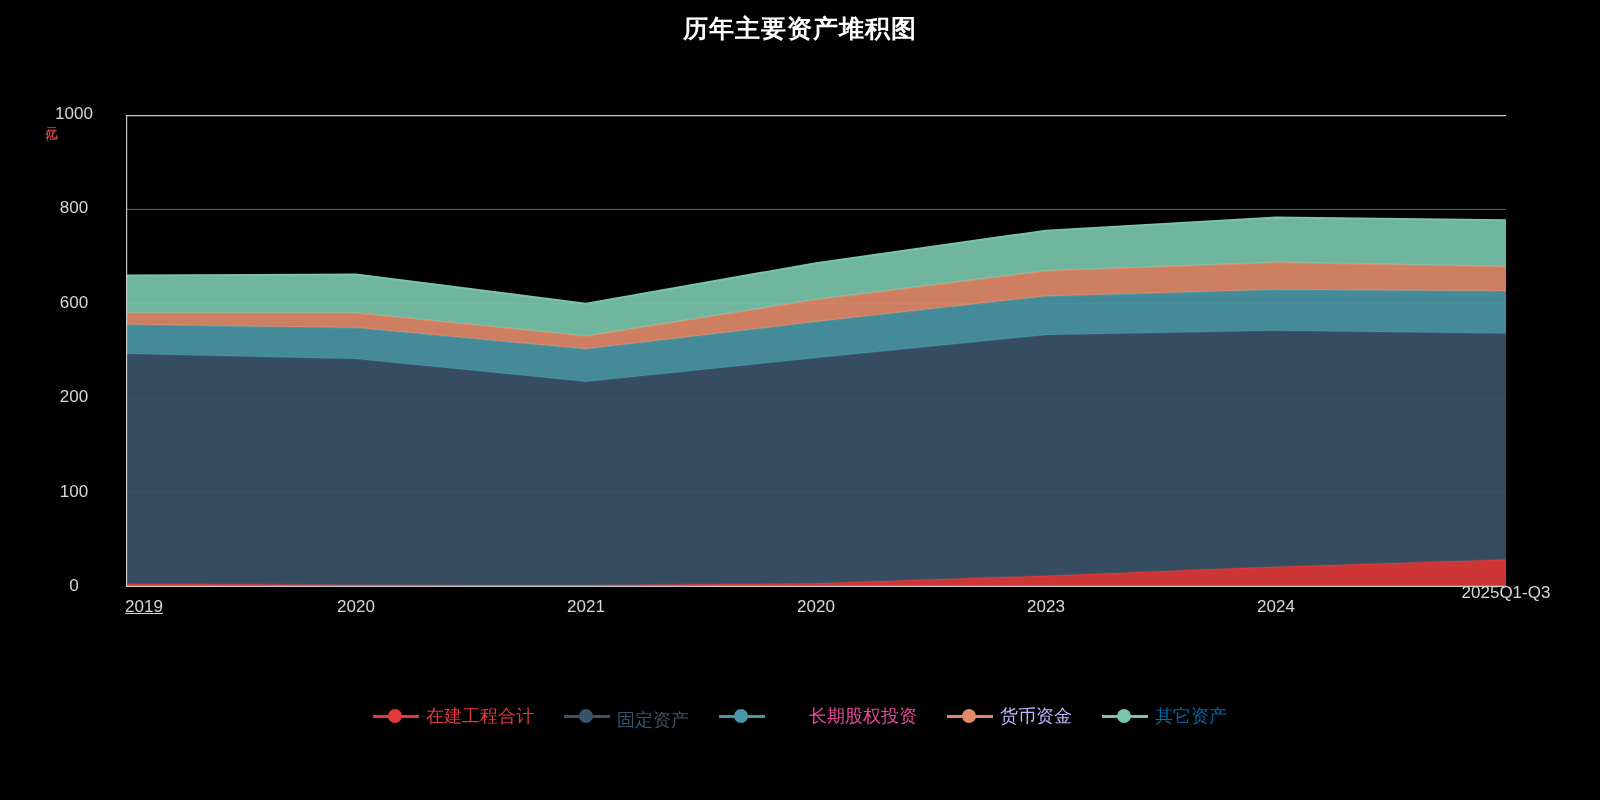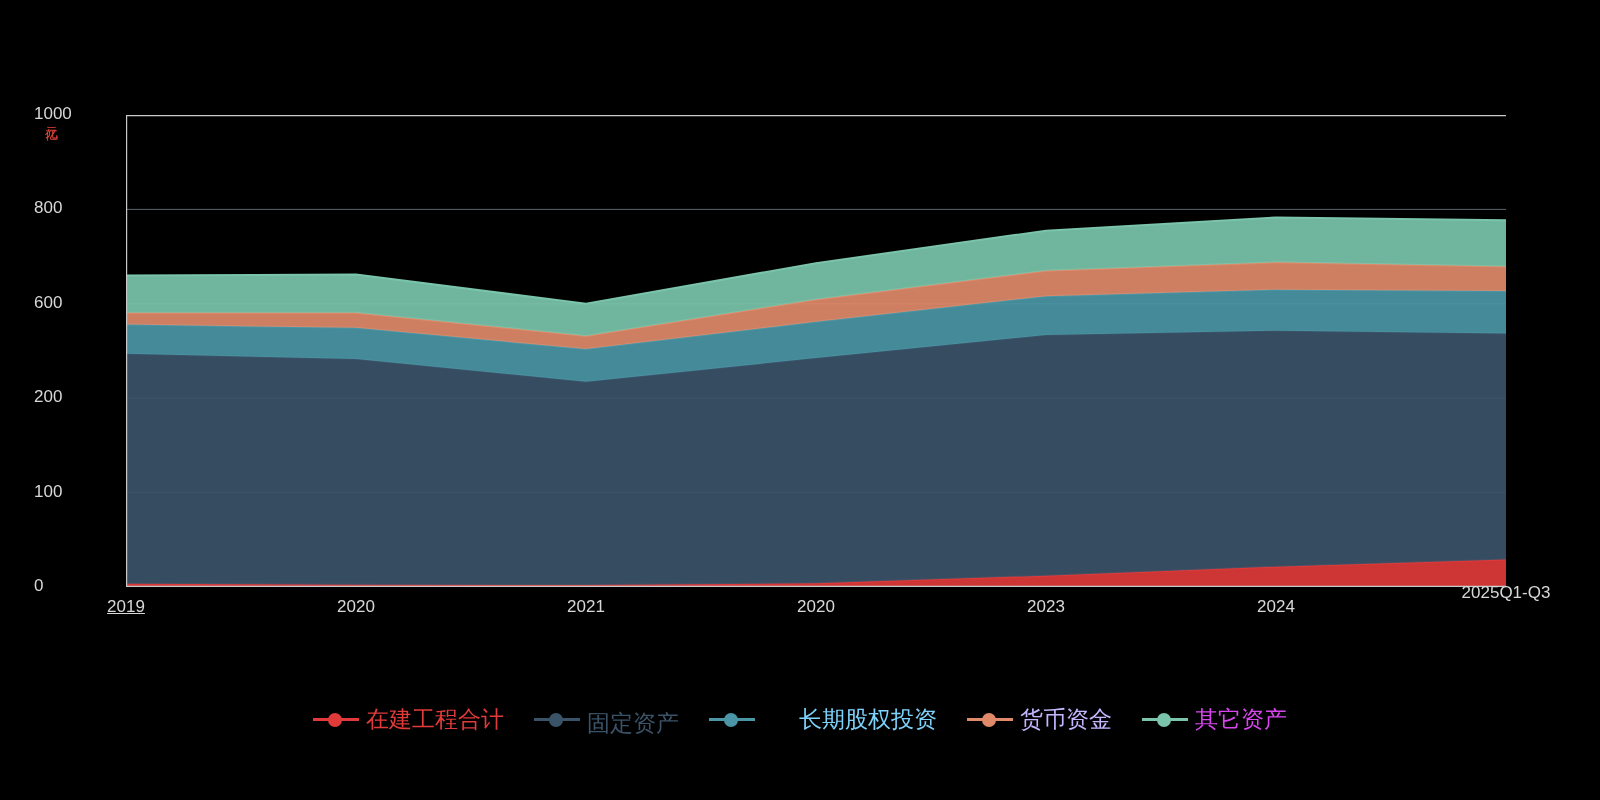--- a/index.html
+++ b/index.html
@@ -1,35 +1,36 @@
 <!DOCTYPE html>
 <html><head>
 <meta charset="utf-8">
 <style>
   html,body{margin:0;padding:0;background:#000;}
   body{width:1600px;height:800px;overflow:hidden;font-family:"Liberation Sans","DejaVu Sans",sans-serif;}
   .wrap{position:relative;width:1600px;height:800px;background:#000;}
   .title{position:absolute;left:0;top:12px;width:1600px;text-align:center;color:#fff;font-size:25px;font-weight:bold;letter-spacing:1px;}
   .plot{position:absolute;left:126px;top:115px;width:1380px;height:472px;}
   .yaxis-label{position:absolute;left:46px;top:118px;color:#e8463a;font-size:13px;writing-mode:vertical-rl;text-orientation:upright;letter-spacing:-2px;line-height:11px;}
-  .ytick{position:absolute;color:#d8d8d8;font-size:17px;text-align:left;width:80px;}
+  .ytick{position:absolute;color:#d8d8d8;font-size:17px;text-align:center;width:80px;}
   .xtick{position:absolute;color:#d8d8d8;font-size:17px;text-align:center;}
   .legend{position:absolute;left:0;top:700px;width:1600px;display:flex;justify-content:center;align-items:center;gap:30px;}
   .legend-item{display:flex;align-items:center;gap:7px;}
   .legend-line{position:relative;width:46px;height:3px;}
   .legend-dot{position:absolute;left:15px;top:-5.5px;width:14px;height:14px;border-radius:50%;}
-  .legend-text{font-size:23px;}
+  .legend-text{font-size:18px;}
   .footer{position:absolute;left:0;top:763px;width:1600px;text-align:center;color:#e8463a;font-size:13px;font-weight:bold;}
   svg{display:block;}
 </style>
 </head>
 <body>
 
 <div class="wrap">
 
+  <div class="title">历年主要资产堆积图</div>
 
   <div class="yaxis-label">亿元</div>
 
   <div class="plot">
     <svg id="chart-svg" width="1380" height="472" viewBox="0 0 1380 472">
         <line x1="0" x2="1380" y1="377.6" y2="377.6" stroke="#5c6468" stroke-width="1"></line>
         <line x1="0" x2="1380" y1="283.2" y2="283.2" stroke="#5c6468" stroke-width="1"></line>
         <line x1="0" x2="1380" y1="188.8" y2="188.8" stroke="#5c6468" stroke-width="1"></line>
         <line x1="0" x2="1380" y1="94.39999999999998" y2="94.39999999999998" stroke="#5c6468" stroke-width="1"></line>
         <line x1="0" x2="1380" y1="0" y2="0" stroke="#5c6468" stroke-width="1"></line>
@@ -51,21 +52,21 @@
 
   <div id="yticks">
       <div class="ytick" style="left: 34px; top: 576px;">0</div>
       <div class="ytick" style="left: 34px; top: 481.6px;">100</div>
       <div class="ytick" style="left: 34px; top: 387.2px;">200</div>
       <div class="ytick" style="left: 34px; top: 292.8px;">600</div>
       <div class="ytick" style="left: 34px; top: 198.4px;">800</div>
       <div class="ytick" style="left: 34px; top: 104px;">1000</div>
     </div>
   <div id="xticks">
-      <div class="xtick" style="width: 160px; left: 46px; top: 597px; text-decoration: underline;">2019</div>
+      <div class="xtick" style="width: 160px; left: 64px; top: 597px; text-decoration: underline;">2019</div>
       <div class="xtick" style="width: 160px; left: 276px; top: 597px;">2020</div>
       <div class="xtick" style="width: 160px; left: 506px; top: 597px;">2021</div>
       <div class="xtick" style="width: 160px; left: 736px; top: 597px;">2020</div>
       <div class="xtick" style="width: 160px; left: 966px; top: 597px;">2023</div>
       <div class="xtick" style="width: 160px; left: 1196px; top: 597px;">2024</div>
       <div class="xtick" style="width: 160px; left: 1426px; top: 583px;">2025Q1-Q3</div>
     </div>
 
   <div class="legend" id="legend">
       <div class="legend-item">
@@ -77,30 +78,30 @@
       <div class="legend-item">
         <div class="legend-line" style="background: rgb(59, 83, 104);">
           <div class="legend-dot" style="background: rgb(59, 83, 104);"></div>
         </div>
         <span class="legend-text" style="color: rgb(59, 83, 104); margin-top: 8px;">固定资产</span>
       </div>
       <div class="legend-item">
         <div class="legend-line" style="background: rgb(74, 150, 166);">
           <div class="legend-dot" style="background: rgb(74, 150, 166);"></div>
         </div>
-        <span class="legend-text" style="color: #7dd3fc; margin-left: 37px;">长期股权投资</span>
+        <span class="legend-text" style="color: #ec4899; margin-left: 37px;">长期股权投资</span>
       </div>
       <div class="legend-item">
         <div class="legend-line" style="background: rgb(224, 138, 106);">
           <div class="legend-dot" style="background: rgb(224, 138, 106);"></div>
         </div>
         <span class="legend-text" style="color: #c4b5fd;">货币资金</span>
       </div>
       <div class="legend-item">
         <div class="legend-line" style="background: rgb(121, 196, 170);">
           <div class="legend-dot" style="background: rgb(121, 196, 170);"></div>
         </div>
-        <span class="legend-text" style="color: #d946ef;">其它资产</span>
+        <span class="legend-text" style="color: #0369a1;">其它资产</span>
       </div>
     </div>
 
 
 </div>
 
 </body></html>

